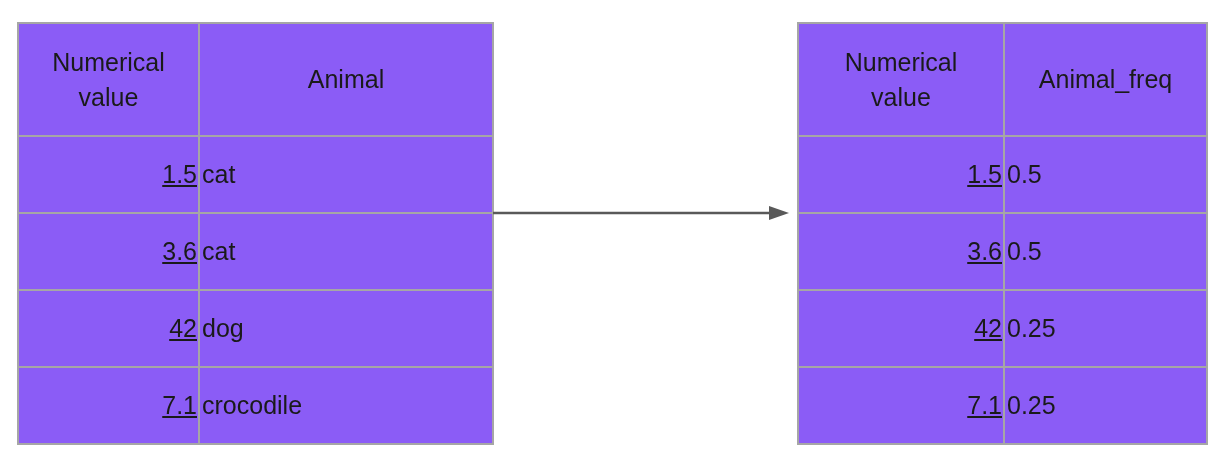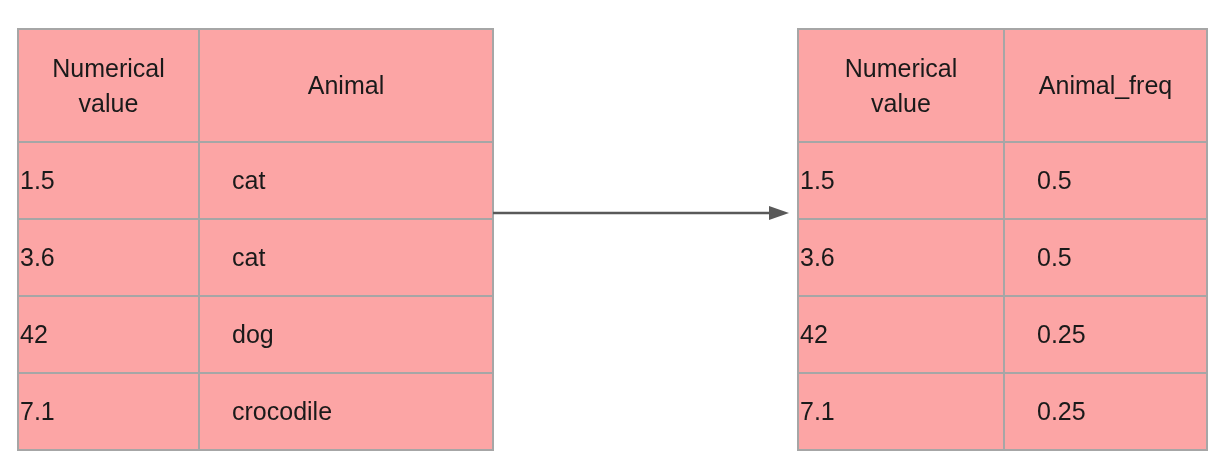--- a/index.html
+++ b/index.html
@@ -11,46 +11,46 @@
     position: relative;
     width: 1222px;
     height: 462px;
     background: #ffffff;
     font-family: "Liberation Sans", sans-serif;
     color: #1a1a1a;
     overflow: hidden;
   }
   table.data-table {
     position: absolute;
-    top: 28px;
+    top: 22px;
     border-collapse: collapse;
     table-layout: fixed;
-    background: #fca5a5;
+    background: #8b5cf6;
   }
   table.left-table  { left: 17px;  width: 475px; }
   table.right-table { left: 797px; width: 409px; }
 
   .data-table th,
   .data-table td {
     border: 2px solid #a6a6a6;
     font-size: 25px;
     font-weight: 400;
     color: #1a1a1a;
     vertical-align: middle;
     box-sizing: border-box;
   }
   .data-table th {
     height: 113px;
     text-align: center;
     white-space: pre-line;
     line-height: 1.38;
   }
   .data-table td { height: 77px; }
-  td.c-center { text-align: left; }
-  td.c-left   { text-align: left; padding-left: 32px; }
+  td.c-center { text-align: right; text-decoration: underline; }
+  td.c-left   { text-align: left; padding-left: 2px; }
 
   .middle {
     position: absolute;
     left: 492px;
     top: 194px;
     width: 298px;
   }
   .arrow-label {
     font-size: 28px;
     line-height: 32px;

